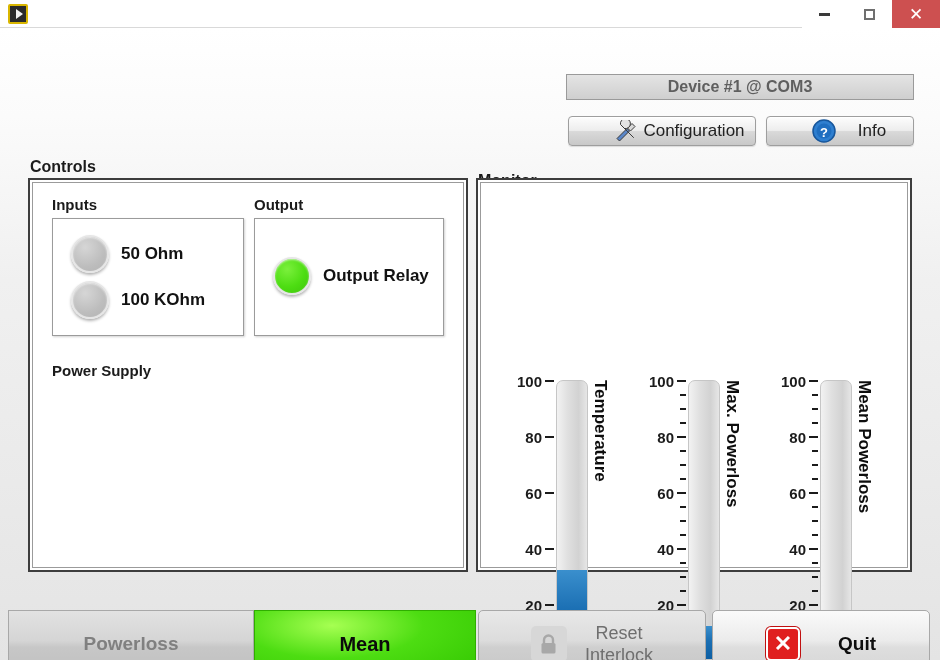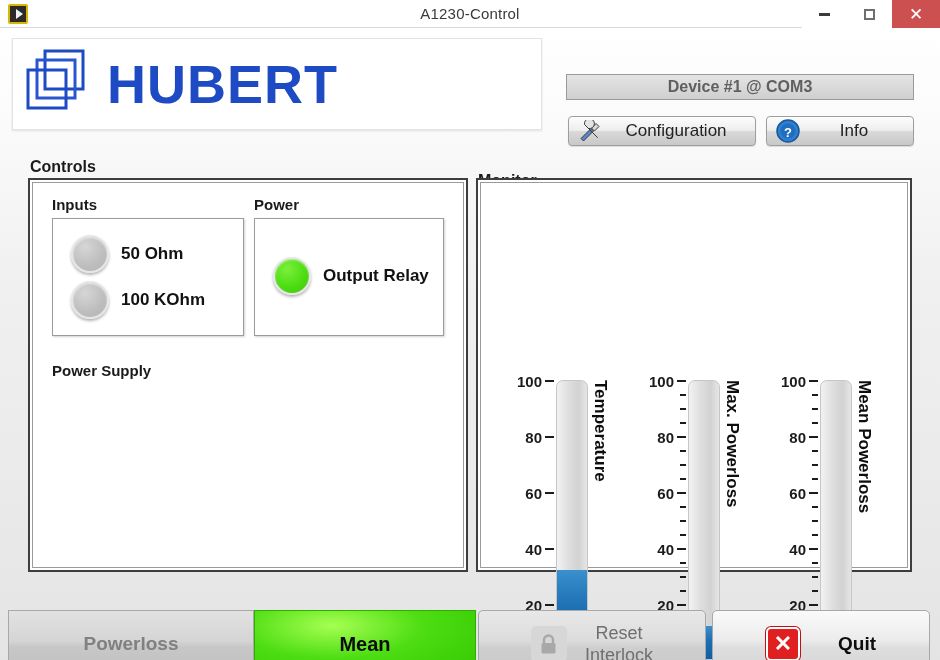--- a/index.html
+++ b/index.html
@@ -74,20 +74,21 @@
     border: 1px solid #9a9a9a;
     display: flex; align-items: center; justify-content: center;
     font-size: 16px; font-weight: bold; color: #5f5f5f;
   }
   .hbtn {
     position: absolute; height: 30px;
     background: linear-gradient(180deg,#fdfdfd 0%,#ededed 48%,#d9d9d9 52%,#c8c8c8 100%);
     border: 1px solid #9e9e9e; border-radius: 4px;
     display: flex; align-items: center;
     box-shadow: 0 1px 1px rgba(0,0,0,.12), inset 0 1px 0 rgba(255,255,255,.8);
+    padding-left: 36px;
   }
   #btn-config { left: 568px; top: 88px; width: 188px; }
   #btn-info   { left: 766px; top: 88px; width: 148px; }
   .hbtn .lbl { flex: 1; text-align: center; font-size: 17px; color: #222; padding-right: 8px; }
   .hbtn .ico { width: 30px; margin-left: 6px; display:flex; align-items:center; justify-content:center; }
 
   
   .group-label { font-size: 16px; font-weight: bold; color: #1b1b1b; }
   .outer-frame {
     position: absolute;
@@ -183,48 +184,37 @@
     margin-right: 38px; flex: none;
   }
 </style>
 </head>
 <body>
 
 <div id="titlebar">
   <div id="app-icon">
       <span class="tri"></span>
     </div>
-  <div class="title">A1230-Control</div>
   <div id="win-controls">
     <div class="wbtn" id="btn-min">
         <span class="glyph"></span>
       </div>
     <div class="wbtn" id="btn-max">
         <span class="glyph"></span>
       </div>
     <div class="wbtn" id="btn-close">
       <span>✕</span>
     </div>
   </div>
 </div>
 
 <div id="body">
 
   <div id="header">
 
-    <div id="logo-box">
-      <span id="logo-mark">
-        <svg width="72" height="72" viewBox="0 0 72 72">
-          <rect x="22" y="5" width="38" height="38" fill="none" stroke="#1e4bc4" stroke-width="3"></rect>
-          <rect x="14" y="14" width="38" height="38" fill="none" stroke="#2a55cf" stroke-width="3"></rect>
-          <rect x="5" y="24" width="38" height="38" fill="none" stroke="#1e4bc4" stroke-width="3"></rect>
-        </svg>
-      </span>
-      <span id="logo-text">HUBERT</span>
-    </div>
 
     <div id="device-box">
       <span>Device #1 @ COM3</span>
     </div>
 
     <div class="hbtn" id="btn-config">
       <span class="ico">
         <svg width="24" height="22" viewBox="0 0 24 22">
           <path d="M3 18.5 L13 8.5 L15.5 11 L5.5 21 Z" fill="#5a86c8" stroke="#3b3b3b" stroke-width="1"></path>
           <path d="M13.5 8 L18 3.5 l3 3 L16.5 11 Z" fill="#d8d8d8" stroke="#3b3b3b" stroke-width="1"></path>
@@ -256,21 +246,21 @@
       <div class="led-row" style="left:18px; top:16px;">
         <span class="led off"></span>
         <span class="led-label">50 Ohm</span>
       </div>
       <div class="led-row" style="left:18px; top:62px;">
         <span class="led off"></span>
         <span class="led-label">100 KOhm</span>
       </div>
     </div>
 
-    <div class="sub-label" style="left:224px; top:16px;">Power</div>
+    <div class="sub-label" style="left:224px; top:16px;">Output</div>
 
     <div class="inner-frame" style="left:224px; top:38px; width:190px; height:118px;">
       <div class="led-row" style="left:18px; top:38px;">
         <span class="led on"></span>
         <span class="led-label">Output Relay</span>
       </div>
     </div>
 
     <div class="sub-label" style="left:22px; top:182px;">Power Supply</div>
 

